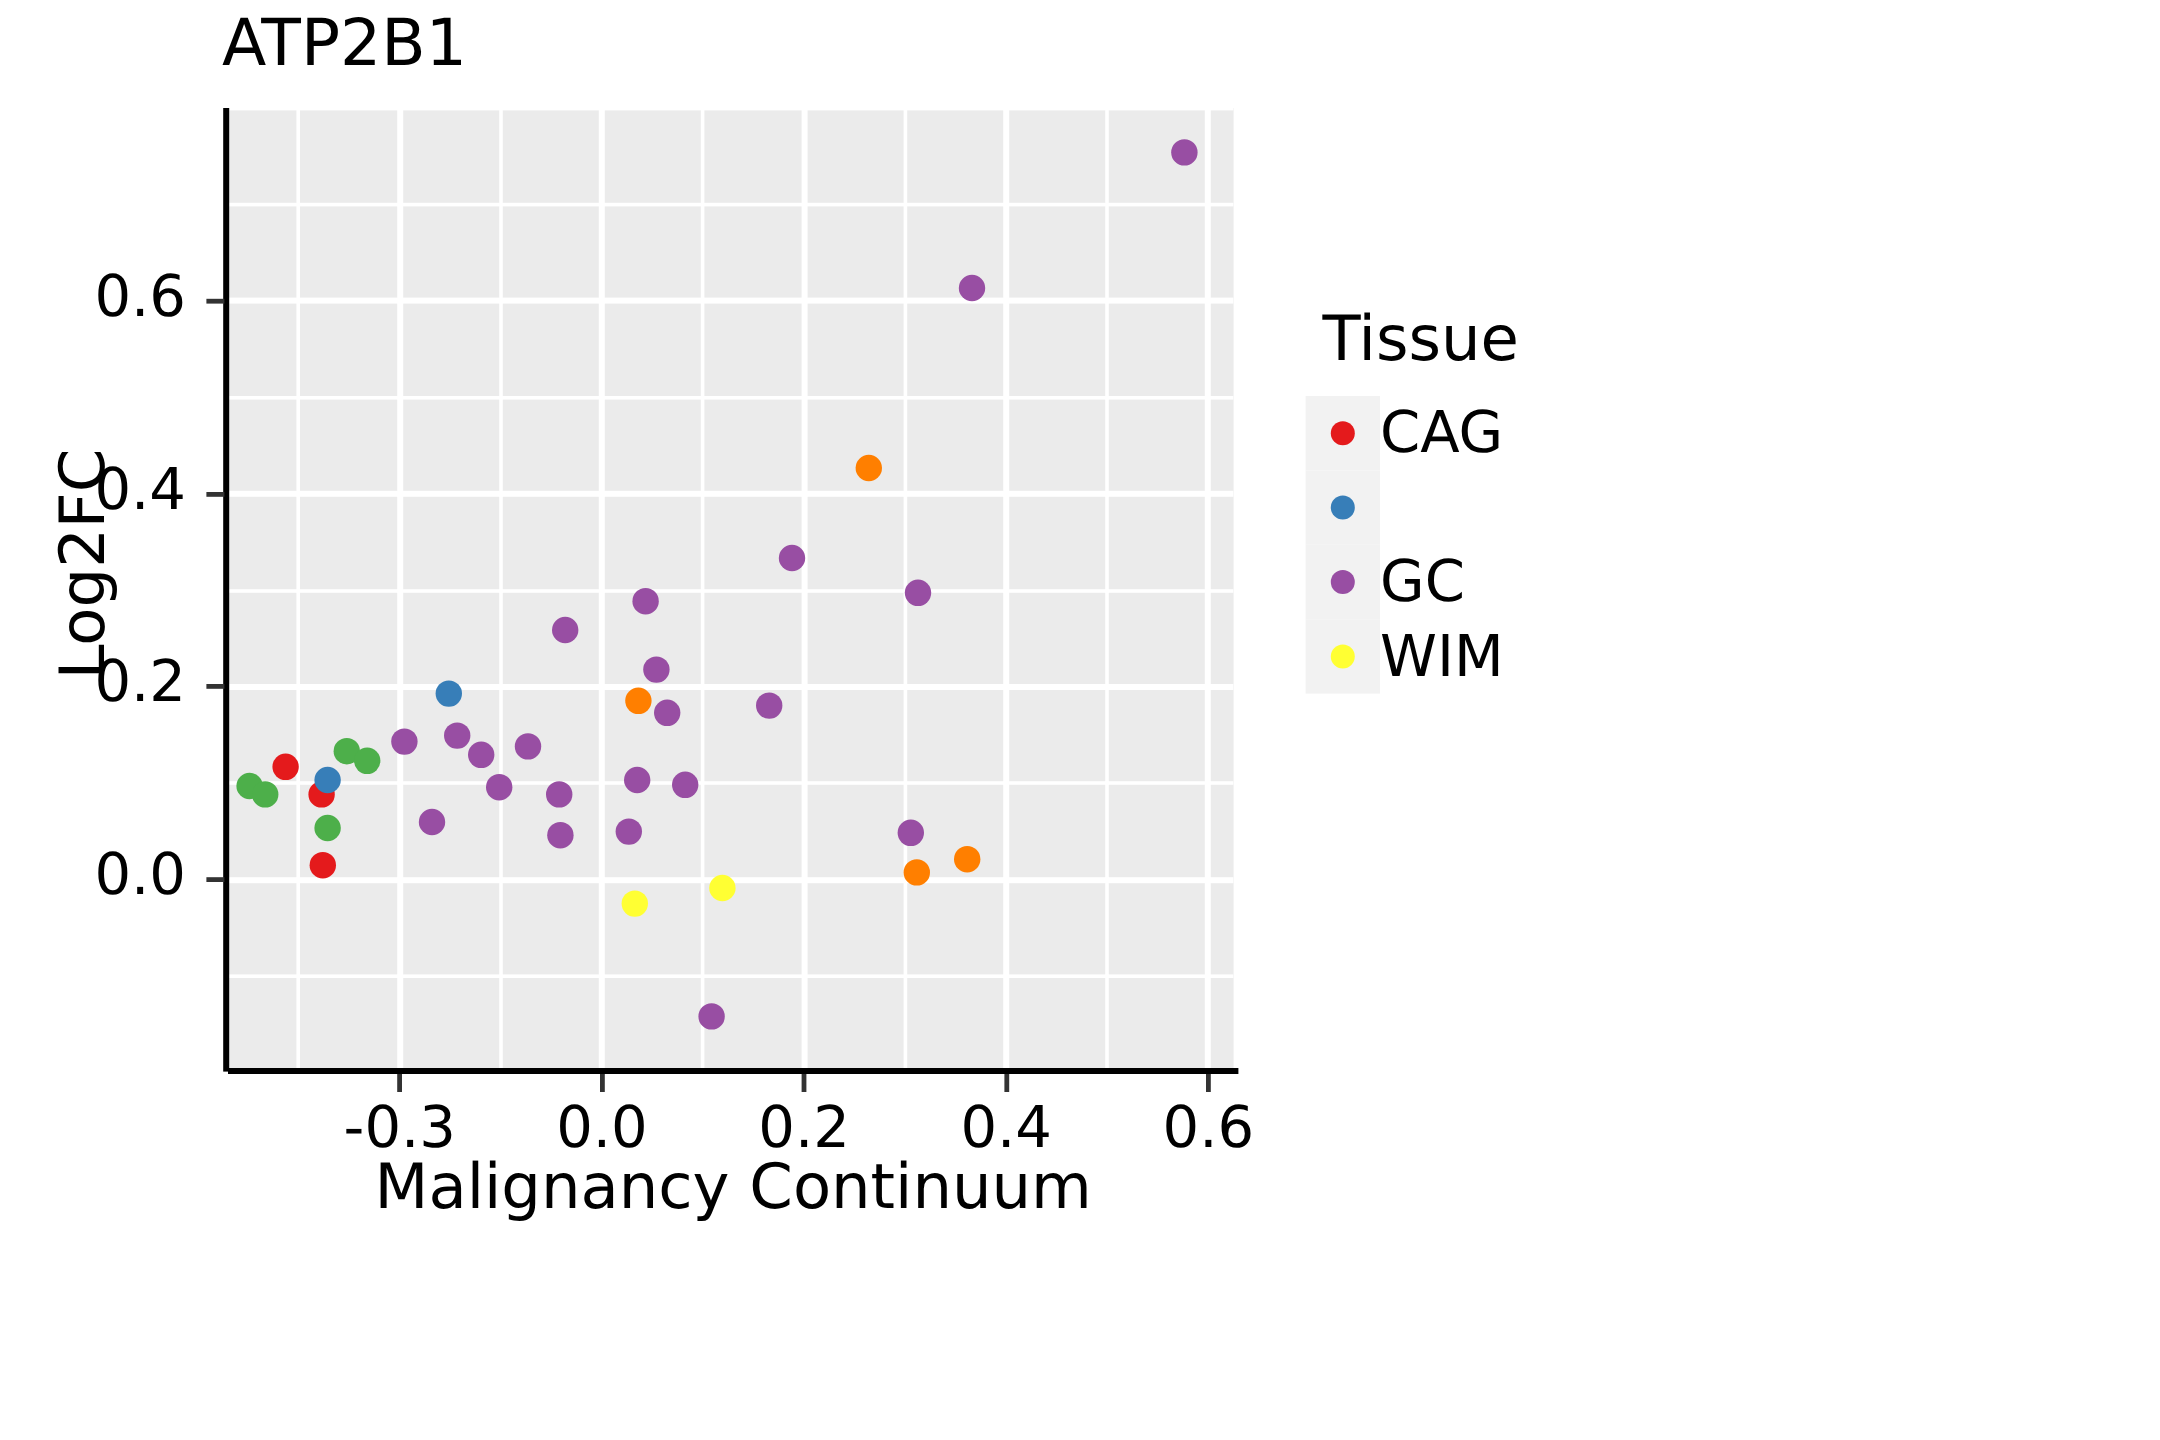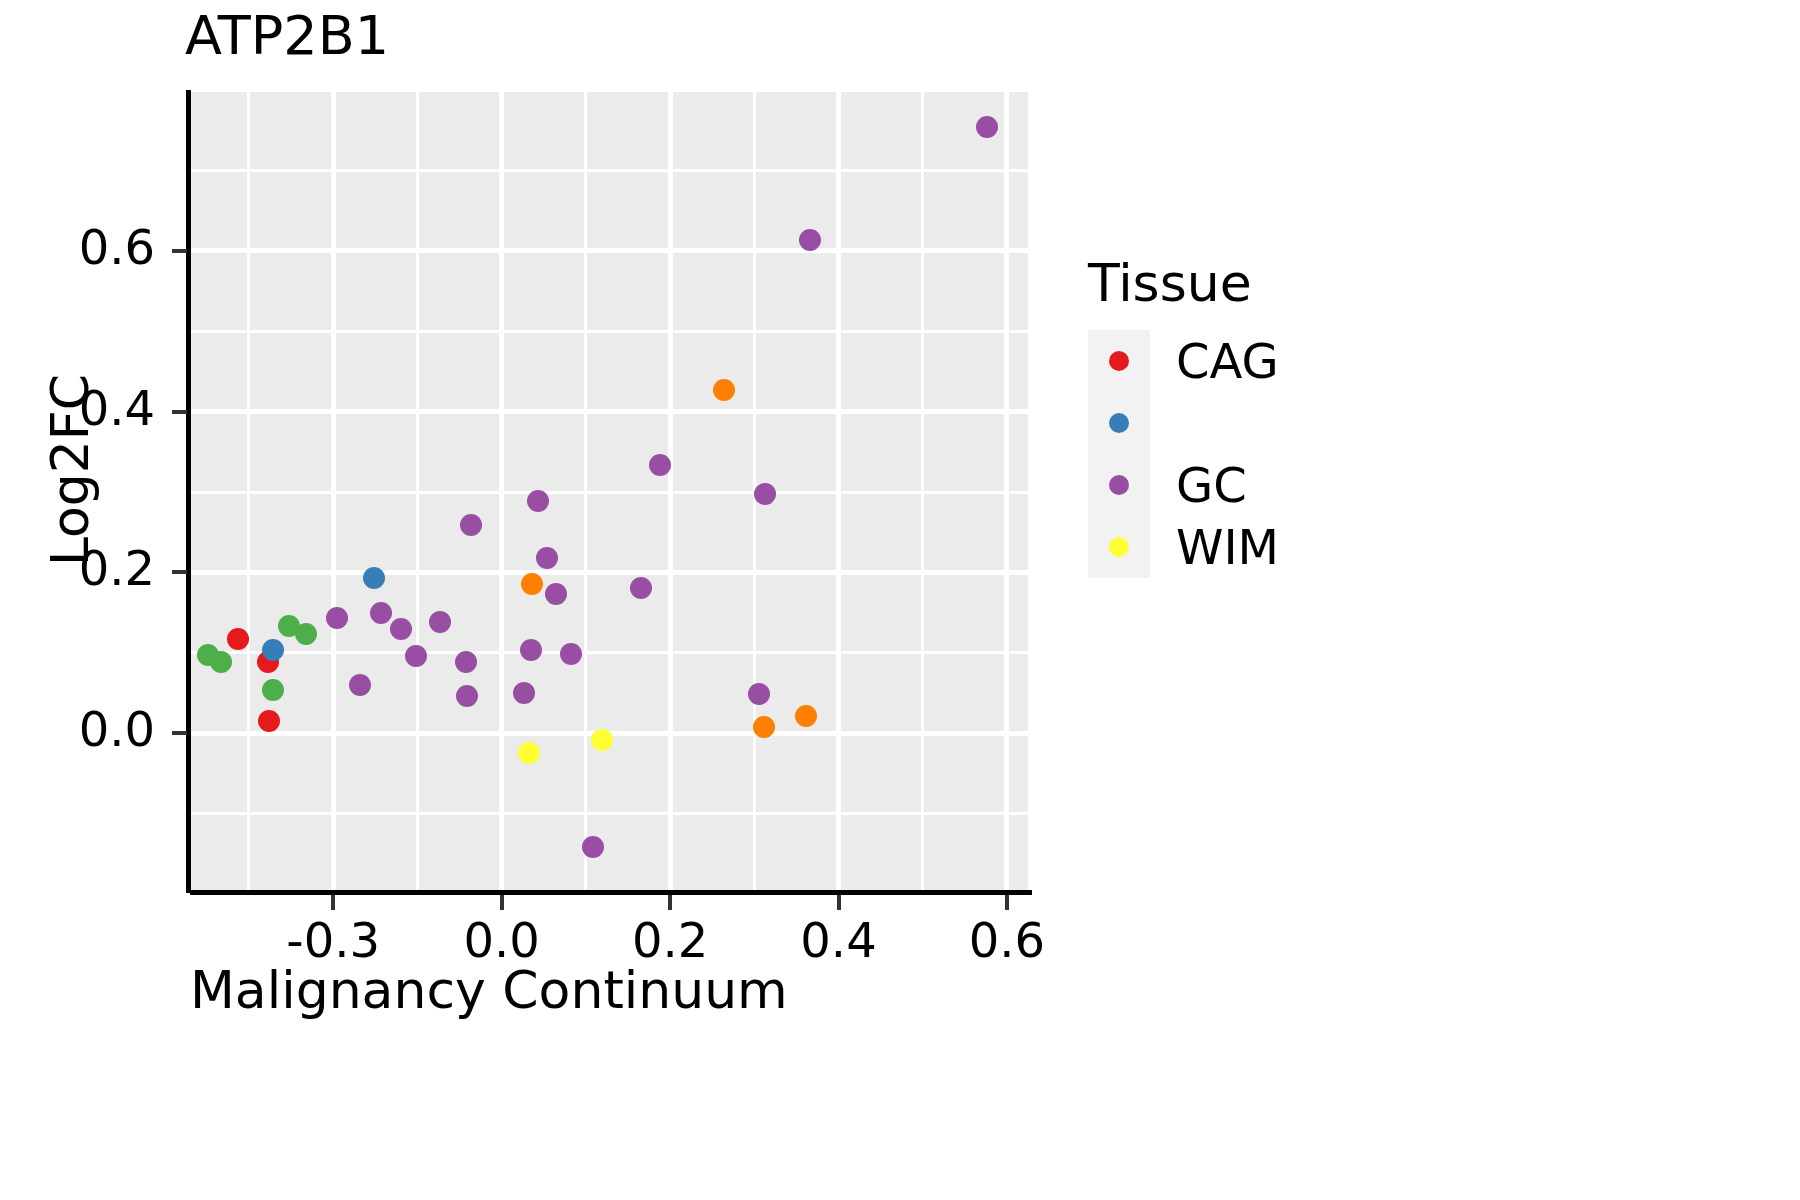--- a/index.html
+++ b/index.html
@@ -104,21 +104,21 @@
     width: 200px;
     white-space: nowrap;
   }
 
   
   #xlabel {
     position: absolute;
     left: 190px;
     top: 960px;
     width: 842px;
-    text-align: left;
+    text-align: center;
     font-size: 52px;
     color: #000000;
     white-space: nowrap;
   }
   #ylabel {
     position: absolute;
     left: -180px;
     top: 440px;
     width: 500px;
     text-align: center;
@@ -140,21 +140,21 @@
   
   #legend {
     position: absolute;
     left: 1088px;
     top: 255px;
     width: 640px;
   }
   #legend-title {
     font-size: 52px;
     color: #000000;
-    margin: 0 0 18px 0;
+    margin: 0 0 18px 14px;
     line-height: 1.1;
     white-space: nowrap;
   }
   #legend-keys {
     position: relative;
   }
   .legend-row {
     display: flex;
     align-items: center;
     height: 62px;
@@ -169,21 +169,20 @@
     flex: 0 0 62px;
   }
   .legend-dot {
     width: 20px;
     height: 20px;
     border-radius: 50%;
   }
   .legend-label {
     font-size: 48px;
     color: #000000;
-    margin-left: 26px;
     white-space: nowrap;
     line-height: 1;
   }
 </style>
 </head>
 <body>
 
 <div id="figure">
 
   <div id="plot-title">ATP2B1</div>

